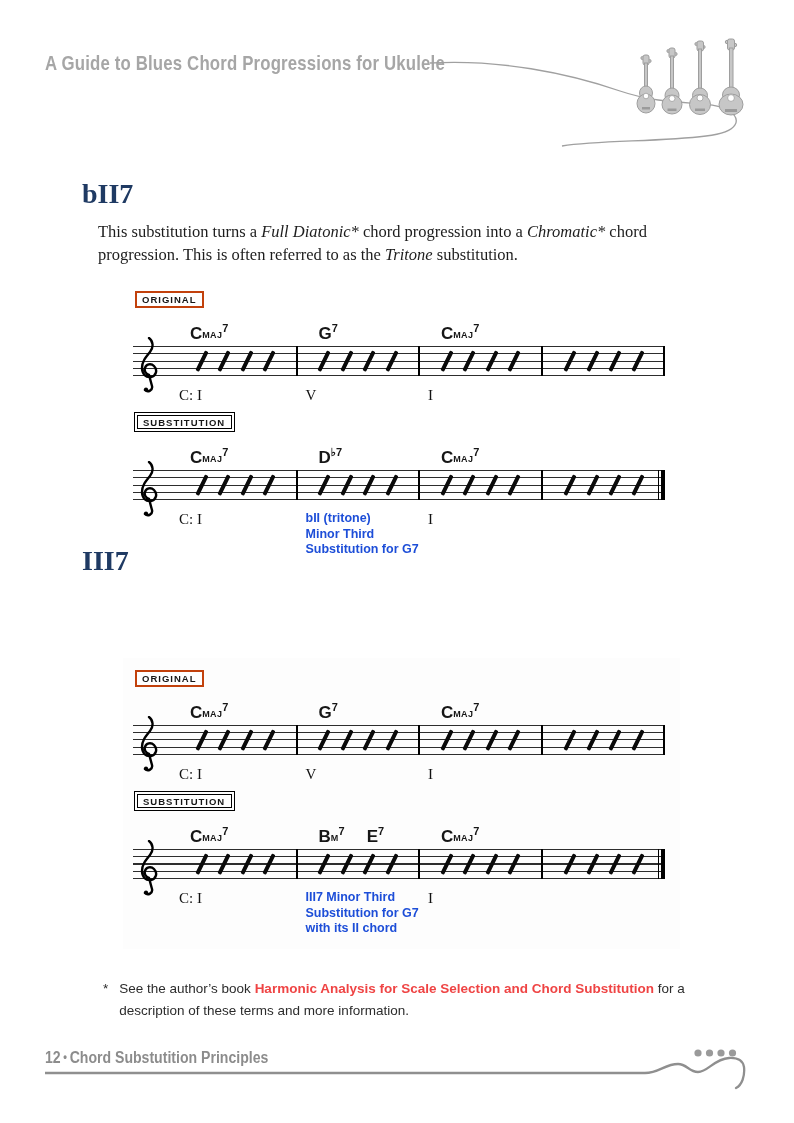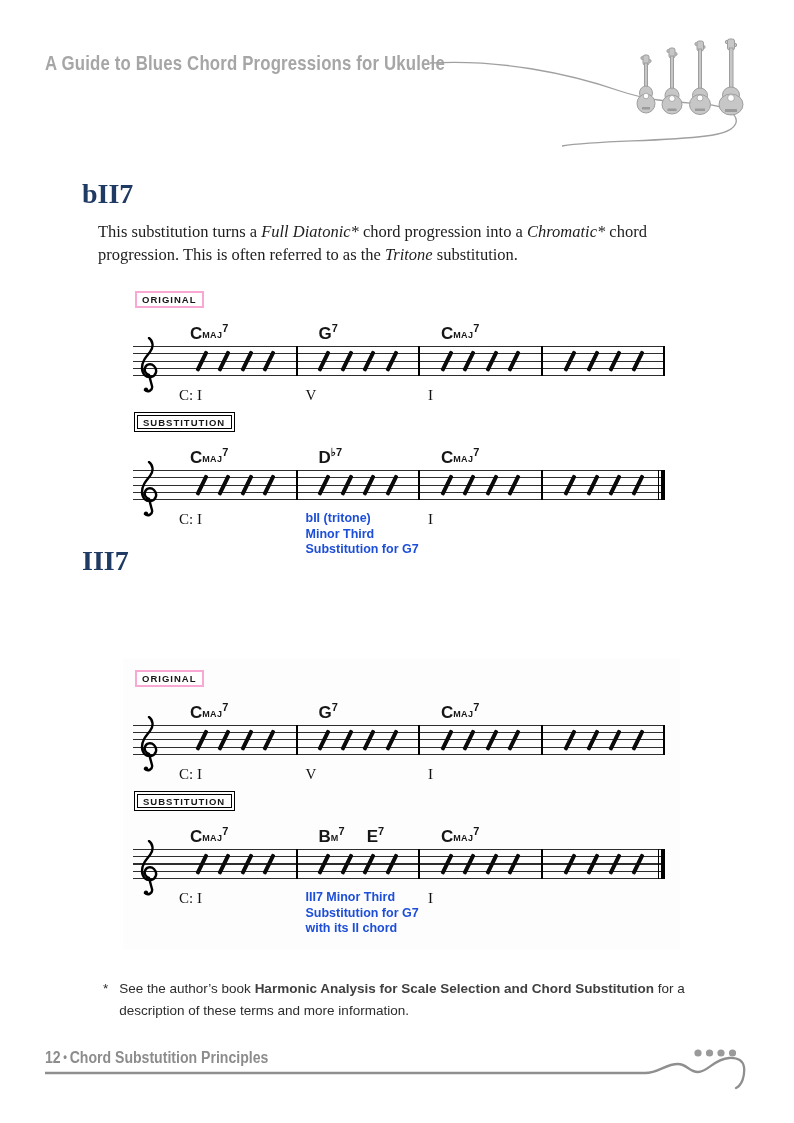--- a/index.html
+++ b/index.html
@@ -17,21 +17,21 @@
   .h2{position:absolute;left:82px;font-size:28px;font-weight:bold;color:var(--heading-blue,#1f3a63);}
   .para{position:absolute;left:82px;width:598px;font-size:16.5px;line-height:1.42;color:#1d1d1d;}
   .para em{font-style:italic;}
 
   
   .example{position:absolute;}
   #example2{background:#fdfdfd;padding:10px 15px 12px 10px;}
   .exbody{width:532px;}
   .system + .system{margin-top:7px;}
 
-  .tagbox{display:inline-block;border:2px solid #f9a8d4;background:#fff;padding:2px 6px 1px 5px;
+  .tagbox{display:inline-block;border:2px solid #c2410c;background:#fff;padding:2px 6px 1px 5px;
     margin:0 8px 8px 2px;font-family:"Liberation Sans",sans-serif;font-weight:bold;font-size:9.5px;
     letter-spacing:1px;text-transform:uppercase;line-height:1;}
   .tagbox.double{border:1.5px solid #000;outline:1.5px solid #000;outline-offset:2px;margin:3px 0 11px 4px;}
 
   .grid{display:grid;grid-template-columns:42px 1fr 1fr 1fr 1fr;}
   .chord-row{height:26px;margin-bottom:4px;font-family:"Liberation Sans",sans-serif;font-weight:bold;gap:13px;}
   .chord-cell{display:flex;gap:22px;align-items:flex-end;padding-left:8px;}
   .chord-cell.first{padding-left:2px;}
   .chord{white-space:nowrap;line-height:1;}
   .cr{font-size:17px;}
@@ -53,21 +53,21 @@
 
   .label-row{margin-top:11px;font-size:15px;color:#121212;}
   .label-cell{padding-left:8px;min-height:18px;}
   .label-cell.first{padding-left:4px;}
   .label-cell.annot{font-family:"Liberation Sans",sans-serif;font-weight:bold;font-size:12.5px;
     line-height:1.24;white-space:pre-line;color:#1d4ed8;}
 
   
   .footnote{position:absolute;left:103px;top:978px;width:590px;display:flex;gap:11px;
     font-family:"Liberation Sans",sans-serif;font-size:13.5px;line-height:1.6;color:#2c2c2c;}
-  .footnote b{color:#404040;}
+  .footnote b{color:#ef4444;}
 
   
   .footer-text{position:absolute;left:45px;top:1049px;font-family:"Liberation Sans",sans-serif;
     font-weight:bold;font-size:16px;color:var(--footer-gray,#8c8c8c);white-space:nowrap;
     transform:scaleX(0.88);transform-origin:left center;}
   .footer-text .bullet{font-size:12px;position:relative;top:-2px;padding:0 3px;}
   .footer-deco{position:absolute;left:45px;top:1042px;}
 </style>
 </head>
 <body>

